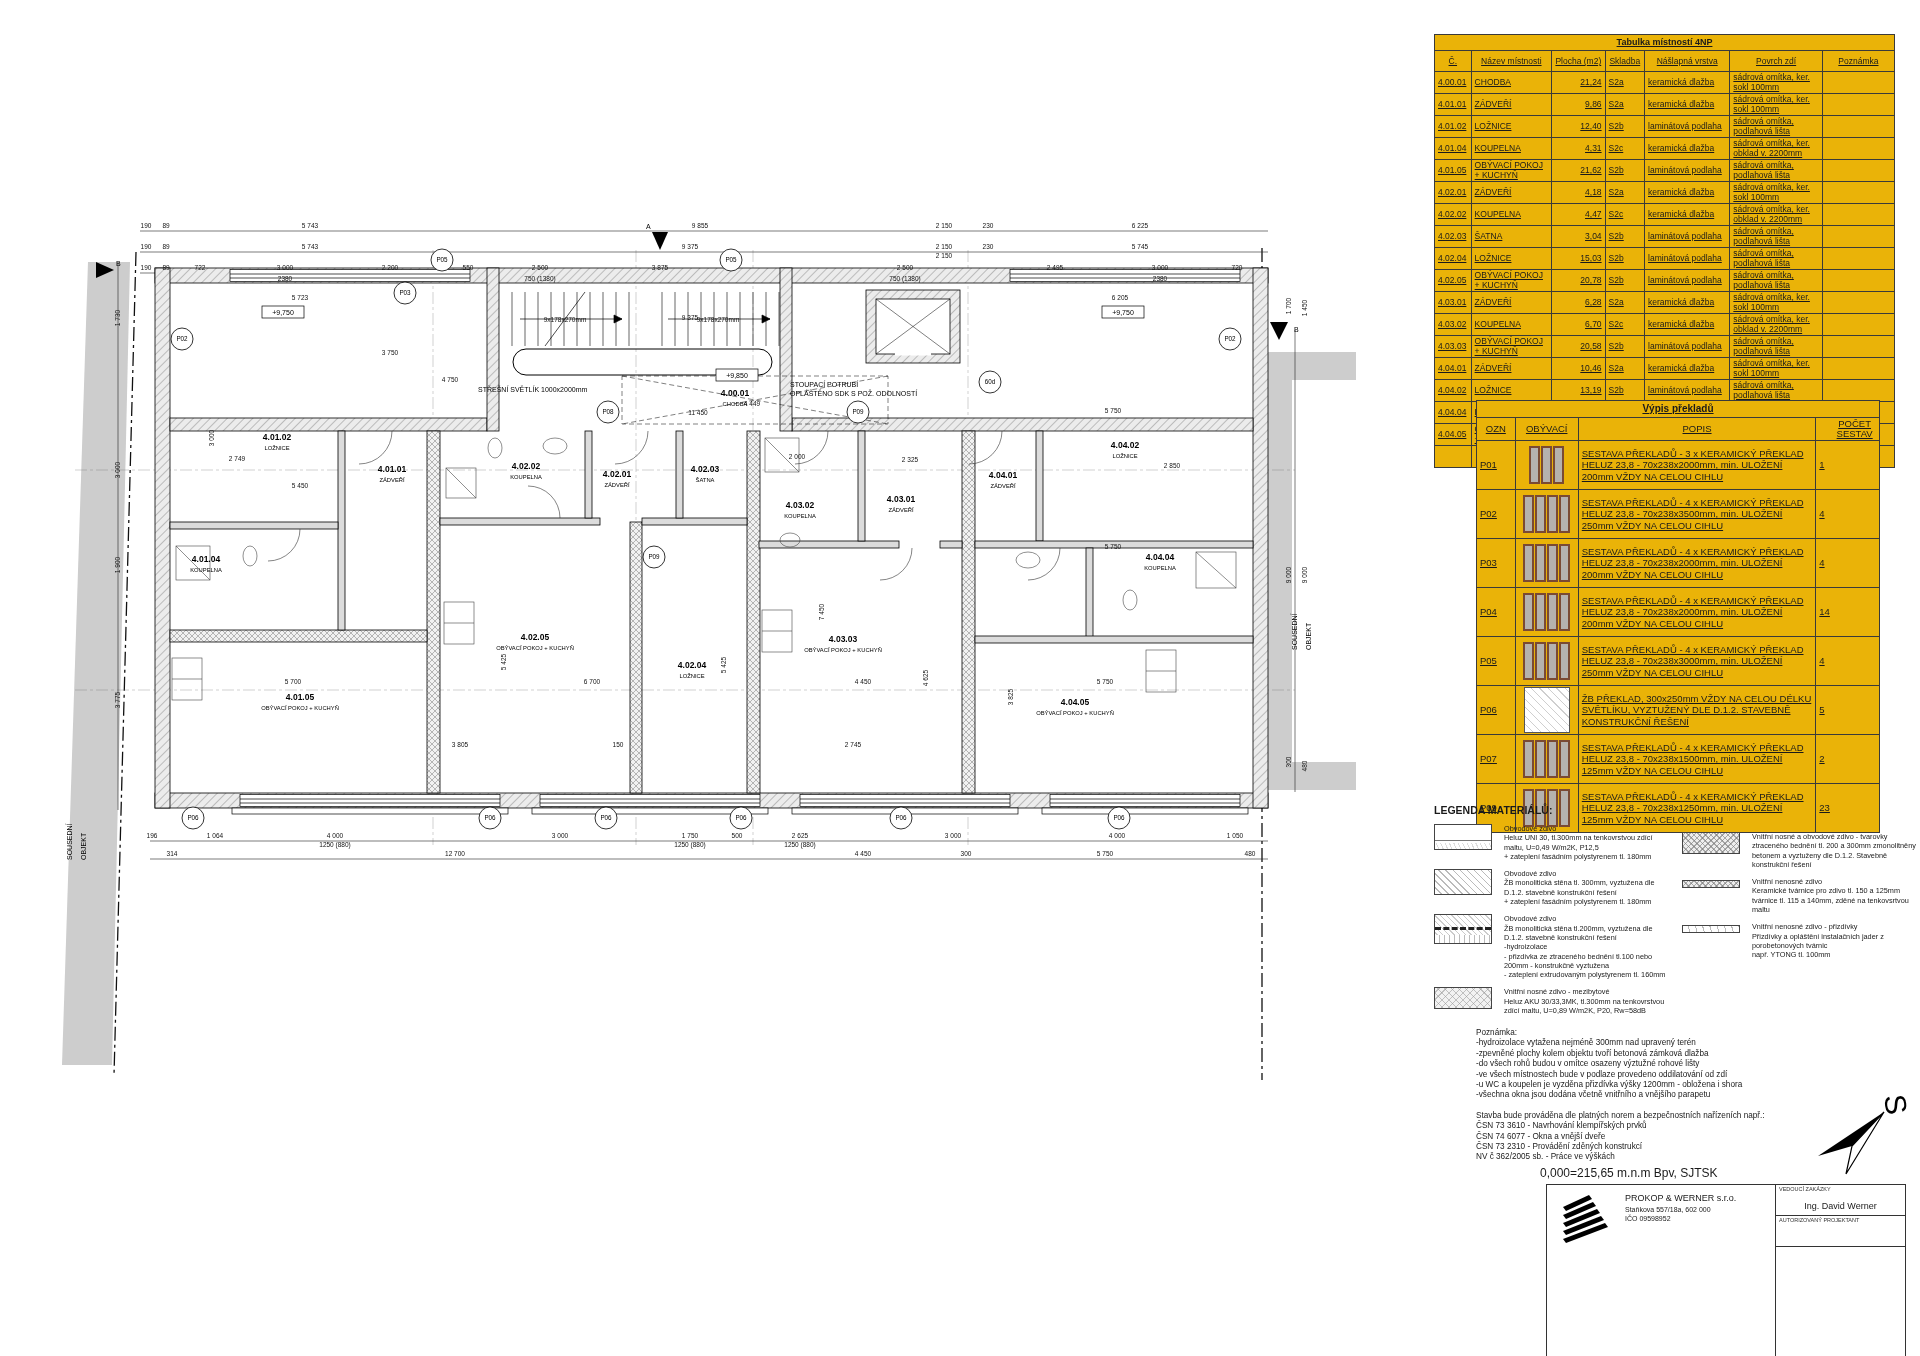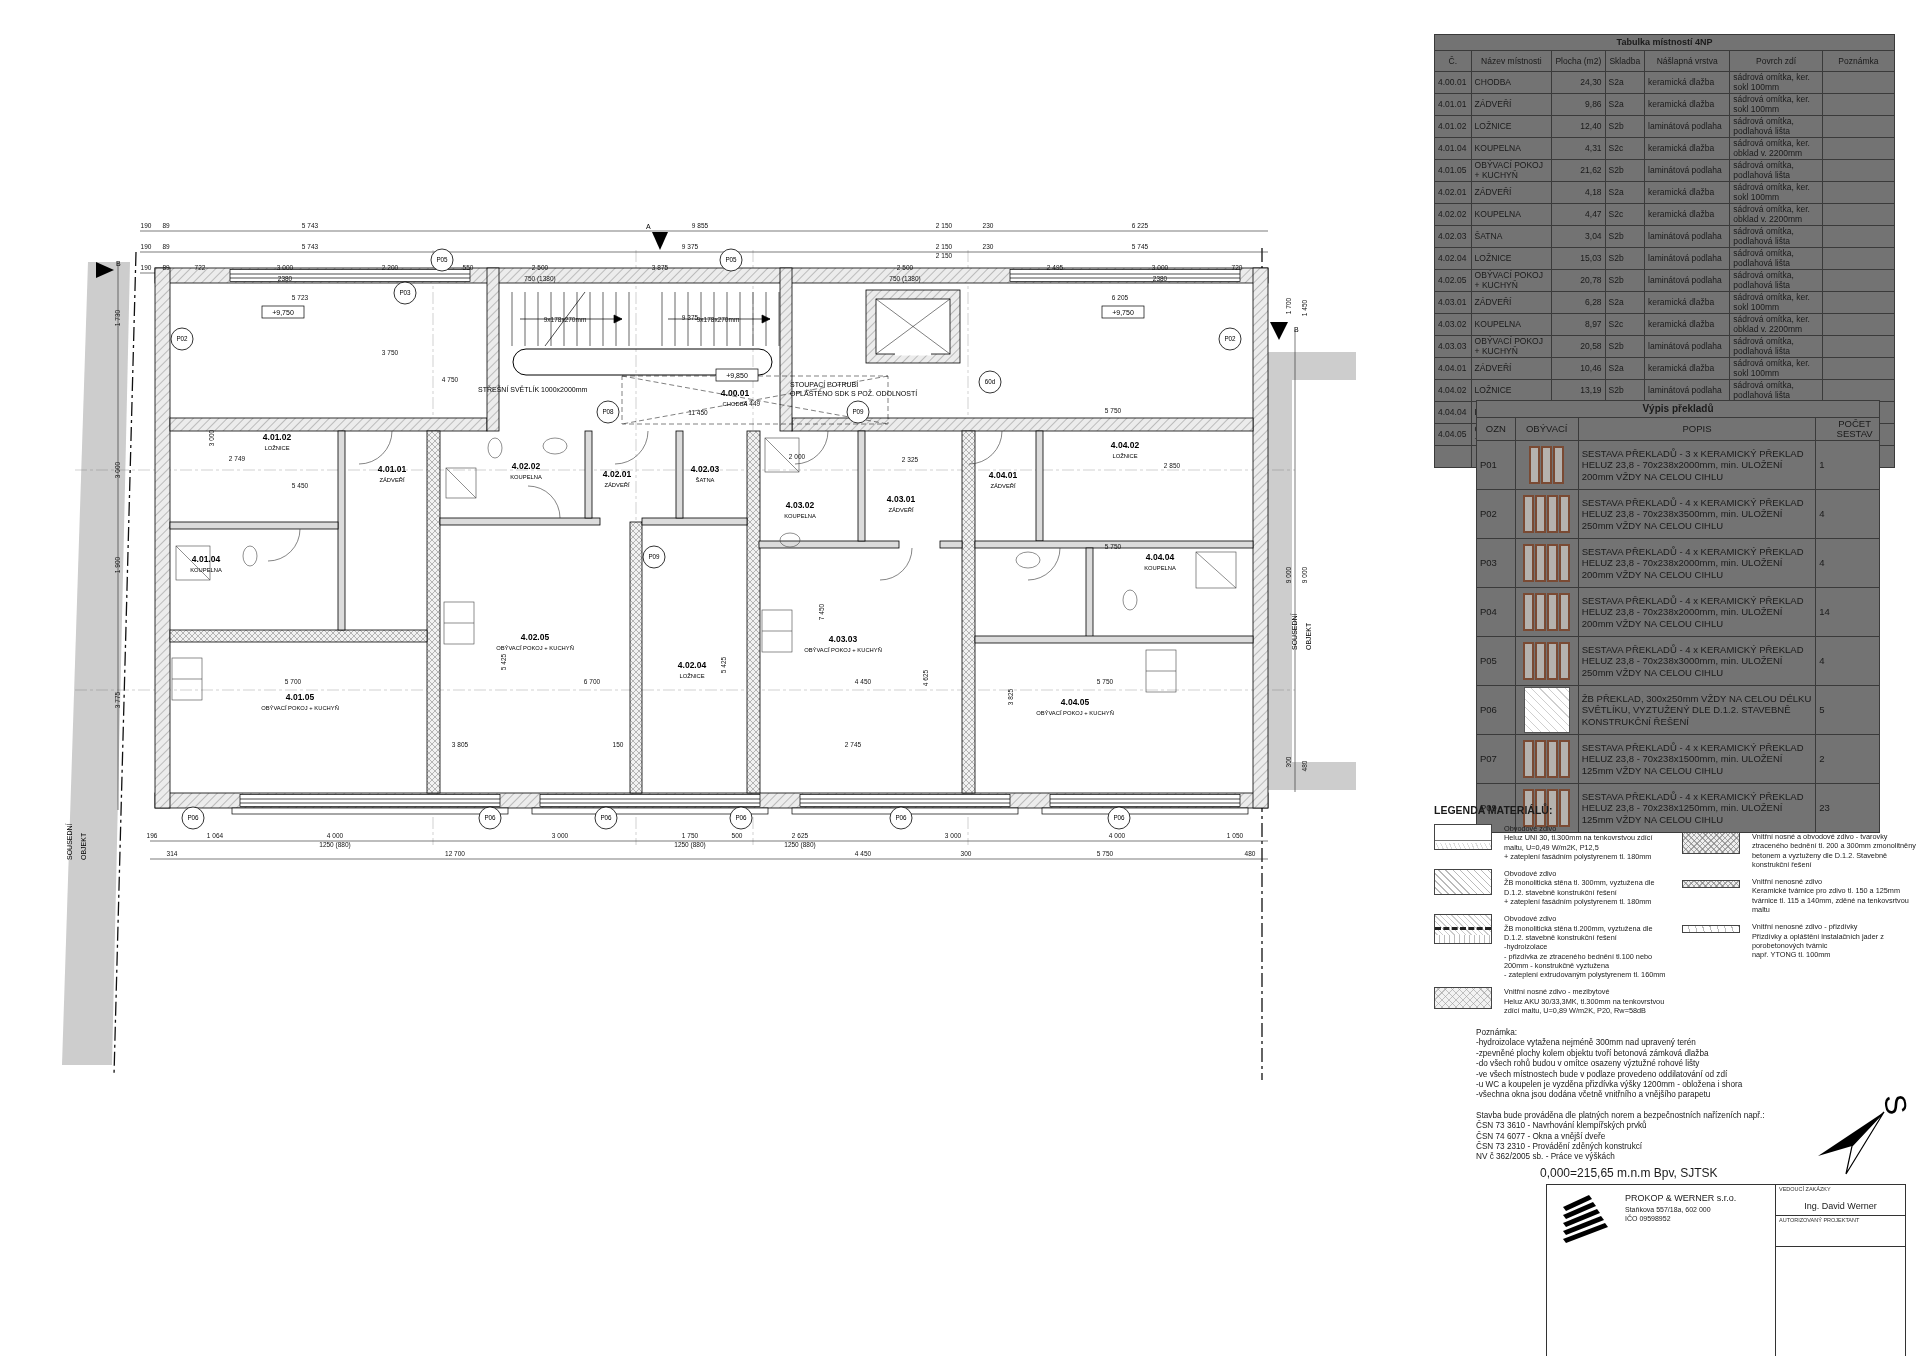--- a/index.html
+++ b/index.html
@@ -1,20 +1,20 @@
 <!DOCTYPE html>
 <html><head>
 <meta charset="utf-8">
 <style>
   html,body{margin:0;padding:0;background:#fff;}
   #page{position:relative;width:1920px;height:1356px;background:#fff;overflow:hidden;
         font-family:"Liberation Sans",sans-serif;color:#1a1a1a;}
   
   table{border-collapse:collapse;}
-  .dwg-table{position:absolute;background:#737373;}
+  .dwg-table{position:absolute;background:#eab308;text-decoration:underline;}
   .dwg-table td,.dwg-table th{border:1px solid #3a3a3a;padding:1px 3px;vertical-align:middle;}
   #room-table{left:1434px;top:34px;width:461px;font-size:8.5px;}
   #room-table .tt{font-weight:bold;text-align:center;font-size:9px;height:13px;}
   #room-table th{font-weight:normal;text-align:center;font-size:8.5px;height:18px;}
   #room-table td{height:19px;line-height:9.5px;}
   #room-table td.num{text-align:right;}
   #room-table td.ctr{text-align:left;}
   #lintel-table{left:1476px;top:400px;width:404px;font-size:9.5px;}
   #lintel-table .tt{font-weight:bold;text-align:center;font-size:10px;height:14px;}
   #lintel-table th{font-weight:normal;font-size:9.5px;line-height:10px;}
@@ -536,21 +536,21 @@
           <th style="width: 82px;">Název místnosti</th>
           <th style="width: 53px;">Plocha (m2)</th>
           <th style="width: 33px;">Skladba</th>
           <th style="width: 90px;">Nášlapná vrstva</th>
           <th style="width: 100px;">Povrch zdí</th>
           <th style="width: 73px;">Poznámka</th>
         </tr>
         <tr>
           <td class="ctr">4.00.01</td>
           <td class="ctr">CHODBA</td>
-          <td class="num">24,30</td>
+          <td class="num">21,24</td>
           <td class="ctr">S2a</td>
           <td class="ctr">keramická dlažba</td>
           <td class="ctr">sádrová omítka, ker. sokl 100mm</td>
           <td class="ctr"></td>
         </tr>
         <tr>
           <td class="ctr">4.01.01</td>
           <td class="ctr">ZÁDVEŘÍ</td>
           <td class="num">9,86</td>
           <td class="ctr">S2a</td>
@@ -635,21 +635,21 @@
           <td class="ctr">ZÁDVEŘÍ</td>
           <td class="num">6,28</td>
           <td class="ctr">S2a</td>
           <td class="ctr">keramická dlažba</td>
           <td class="ctr">sádrová omítka, ker. sokl 100mm</td>
           <td class="ctr"></td>
         </tr>
         <tr>
           <td class="ctr">4.03.02</td>
           <td class="ctr">KOUPELNA</td>
-          <td class="num">8,97</td>
+          <td class="num">6,70</td>
           <td class="ctr">S2c</td>
           <td class="ctr">keramická dlažba</td>
           <td class="ctr">sádrová omítka, ker. obklad v. 2200mm</td>
           <td class="ctr"></td>
         </tr>
         <tr>
           <td class="ctr">4.03.03</td>
           <td class="ctr">OBÝVACÍ POKOJ + KUCHYŇ</td>
           <td class="num">20,58</td>
           <td class="ctr">S2b</td>

